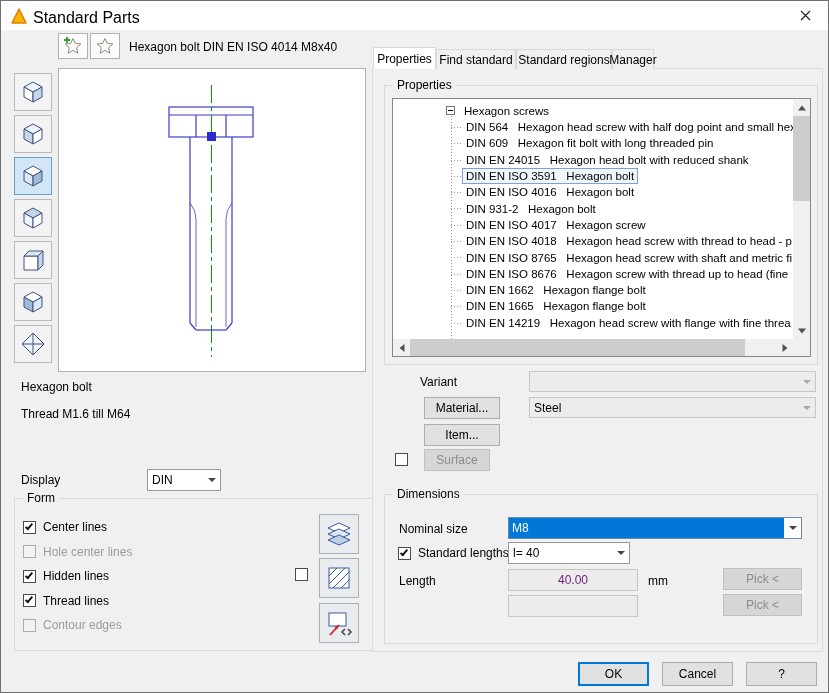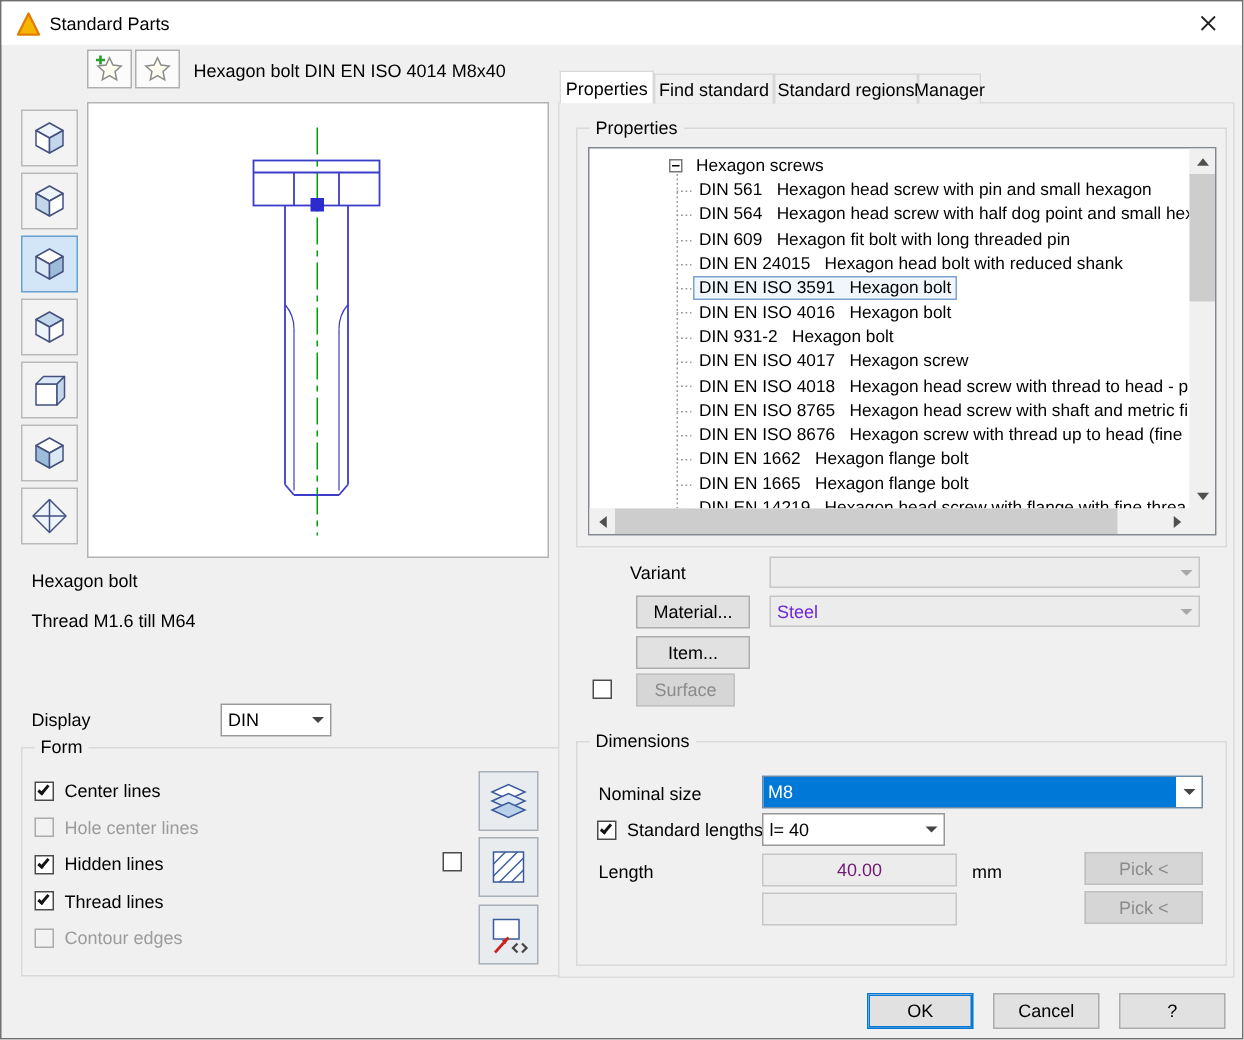--- a/index.html
+++ b/index.html
@@ -4,39 +4,39 @@
 <style>
   * { margin:0; padding:0; box-sizing:border-box; }
   html,body { background:#cfcfcf; }
   body { font-family:"Liberation Sans", sans-serif; }
   .window { position:relative; width:829px; height:693px; background:#f0f0f0;
             border:1px solid #6f6f6f; font-size:12px; color:#000; overflow:hidden; }
 
   
   .titlebar { position:absolute; left:0; top:0; width:100%; height:29px; background:#ffffff; }
   .app-icon { position:absolute; left:10px; top:7px; }
-  .title-text { position:absolute; left:32px; top:8px; font-size:12px; }
+  .title-text { position:absolute; left:32px; top:8px; font-size:16px; }
   .close-btn { position:absolute; right:0; top:0; width:45px; height:29px;
                display:flex; align-items:center; justify-content:center; cursor:default; }
 
   .lbl { position:absolute; font-size:12px; white-space:nowrap; }
 
   
   .btn { position:absolute; background:#e1e1e1; border:1px solid #adadad; font:inherit;
          display:flex; align-items:center; justify-content:center; color:#000; }
   .btn.default { border-color:#0078d7; box-shadow:inset 0 0 0 1px #0078d7; }
   .btn.disabled { background:#d6d6d6; border-color:#bfbfbf; color:#8b8b8b; }
 
   
   .combo { position:absolute; background:#fff; border:1px solid #999; display:flex; align-items:stretch; }
   .combo .val { flex:1; display:flex; align-items:center; padding-left:4px; overflow:hidden; white-space:nowrap; }
   .combo .arrow-box { width:17px; display:flex; align-items:center; justify-content:center; }
   .arrow-down { width:0; height:0; border-left:4px solid transparent; border-right:4px solid transparent;
                 border-top:4px solid #444; }
-  .combo.disabled { background:#ececec; border-color:#c6c6c6; color:#6d28d9; }
+  .combo.disabled { background:#ececec; border-color:#c6c6c6; color:#000000;margin-left:16px; }
   .combo.disabled .arrow-down { border-top-color:#a8a8a8; }
   .combo.selected-edit { border-color:#6b8aa8; }
   .combo.selected-edit .val { background:#0078d7; color:#fff; padding-left:3px; }
   .field { position:absolute; background:#fff; border:1px solid #999; display:flex;
            align-items:center; justify-content:center; }
   .field.disabled { background:#ececec; border-color:#c6c6c6; color:#701a75; }
 
   
   .checkbox { width:13px; height:13px; border:1px solid #4a4a4a; background:#fff;
               display:inline-block; position:relative; flex:none; }
@@ -312,21 +312,20 @@
   </div>
 
   <div class="tree-box">
     <div class="tree-content">
       <div class="tree-vline"></div>
       <div class="tree-root-row">
         <span class="expander"></span>
         <span class="tree-label">Hexagon screws</span>
       </div>
       <div class="tree-children">
-          <div class="tree-row"><span class="tree-label">DIN 561   Hexagon head screw with pin and small hexagon</span></div>
           <div class="tree-row"><span class="tree-label">DIN 564   Hexagon head screw with half dog point and small hex</span></div>
           <div class="tree-row"><span class="tree-label">DIN 609   Hexagon fit bolt with long threaded pin</span></div>
           <div class="tree-row"><span class="tree-label">DIN EN 24015   Hexagon head bolt with reduced shank</span></div>
           <div class="tree-row"><span class="tree-label selected">DIN EN ISO 3591   Hexagon bolt</span></div>
           <div class="tree-row"><span class="tree-label">DIN EN ISO 4016   Hexagon bolt</span></div>
           <div class="tree-row"><span class="tree-label">DIN 931-2   Hexagon bolt</span></div>
           <div class="tree-row"><span class="tree-label">DIN EN ISO 4017   Hexagon screw</span></div>
           <div class="tree-row"><span class="tree-label">DIN EN ISO 4018   Hexagon head screw with thread to head - p</span></div>
           <div class="tree-row"><span class="tree-label">DIN EN ISO 8765   Hexagon head screw with shaft and metric fi</span></div>
           <div class="tree-row"><span class="tree-label">DIN EN ISO 8676   Hexagon screw with thread up to head (fine</span></div>

